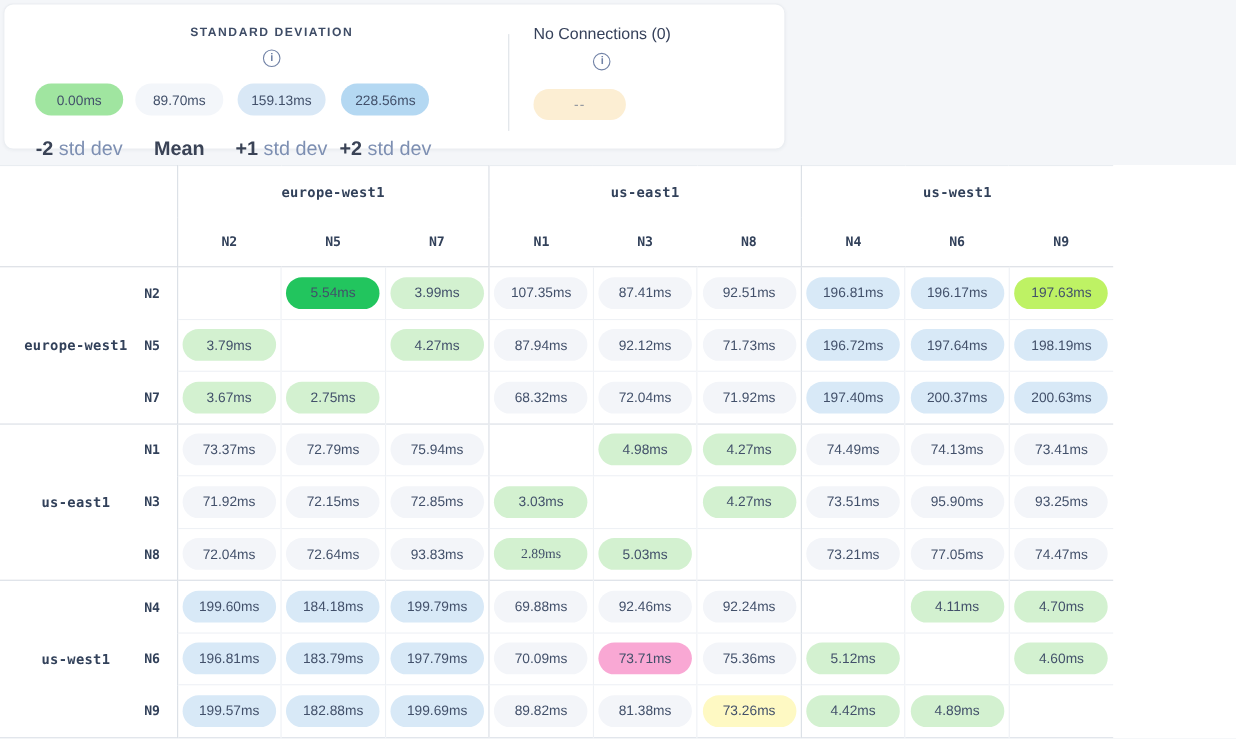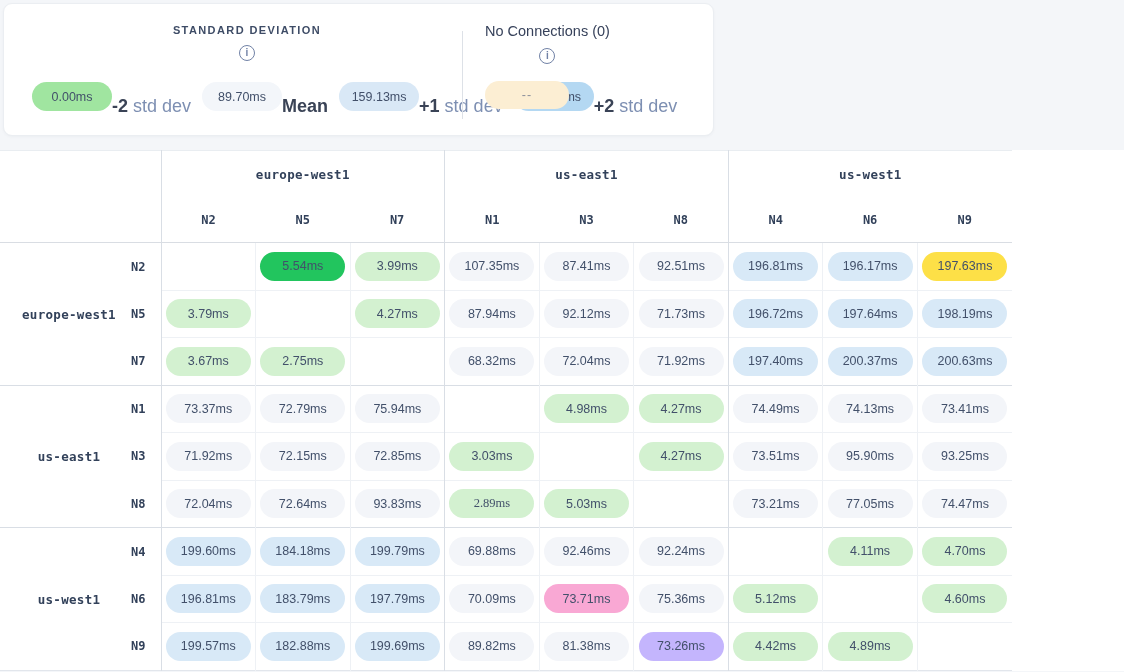--- a/index.html
+++ b/index.html
@@ -26,21 +26,21 @@
     font-size:11px; font-weight:bold; letter-spacing:1.4px;
     color:#3e4c66;
   }
   .info-icon {
     width:16px; height:16px; border:1.5px solid #7182a6; border-radius:50%;
     color:#7182a6; font-size:10px; line-height:1; font-weight:bold;
     display:inline-flex; align-items:center; justify-content:center;
     cursor:pointer; flex:none;
   }
   .legend-stops { display:flex; gap:11px; margin-top:15px; }
-  .legend-stop { display:flex; flex-direction:row; align-items:center;text-align:center; }
+  .legend-stop { display:flex; flex-direction:column; align-items:center;text-align:center; }
   .stop-pill {
     width:80px; height:29px; border-radius:15px;
     display:flex; align-items:center; justify-content:center;
     font-size:12.5px; color:#42506a;
   }
   .stop-label { margin-top:20px; font-size:18px; color:#7d8fb2; white-space:nowrap; }
   .stop-label b { color:#3a4356; font-weight:bold; }
   .card-divider { width:1px; background:#dde1e7; margin:27px 0 16px; }
   .legend-right { padding:19px 0 0 22px; }
   .nc-title { font-size:14.5px; color:#36415a; }
@@ -166,21 +166,21 @@
         <tr class="first-row">
           <th class="rowhead"><span class="row-node-label">N2</span></th>
           <td class="group-start"></td>
           <td><span class="pill" style="background: #22c55e;">5.54ms</span></td>
           <td><span class="pill" style="background: rgb(211, 241, 208);">3.99ms</span></td>
           <td class="group-start"><span class="pill" style="background: rgb(243, 245, 249);">107.35ms</span></td>
           <td><span class="pill" style="background: rgb(243, 245, 249);">87.41ms</span></td>
           <td><span class="pill" style="background: rgb(243, 245, 249);">92.51ms</span></td>
           <td class="group-start"><span class="pill" style="background: rgb(216, 233, 247);">196.81ms</span></td>
           <td><span class="pill" style="background: rgb(216, 233, 247);">196.17ms</span></td>
-          <td><span class="pill" style="background: #fde047;">197.63ms</span></td>
+          <td><span class="pill" style="background: #bef264;">197.63ms</span></td>
         </tr>
         <tr>
           <th class="rowhead"><span class="row-group-label">europe-west1</span><span class="row-node-label">N5</span></th>
           <td class="group-start"><span class="pill" style="background: rgb(211, 241, 208);">3.79ms</span></td>
           <td></td>
           <td><span class="pill" style="background: rgb(211, 241, 208);">4.27ms</span></td>
           <td class="group-start"><span class="pill" style="background: rgb(243, 245, 249);">87.94ms</span></td>
           <td><span class="pill" style="background: rgb(243, 245, 249);">92.12ms</span></td>
           <td><span class="pill" style="background: rgb(243, 245, 249);">71.73ms</span></td>
           <td class="group-start"><span class="pill" style="background: rgb(216, 233, 247);">196.72ms</span></td>
@@ -259,20 +259,20 @@
           <td></td>
           <td><span class="pill" style="background: rgb(211, 241, 208);">4.60ms</span></td>
         </tr>
         <tr>
           <th class="rowhead"><span class="row-node-label">N9</span></th>
           <td class="group-start"><span class="pill" style="background: rgb(216, 233, 247);">199.57ms</span></td>
           <td><span class="pill" style="background: rgb(216, 233, 247);">182.88ms</span></td>
           <td><span class="pill" style="background: rgb(216, 233, 247);">199.69ms</span></td>
           <td class="group-start"><span class="pill" style="background: rgb(243, 245, 249);">89.82ms</span></td>
           <td><span class="pill" style="background: rgb(243, 245, 249);">81.38ms</span></td>
-          <td><span class="pill" style="background: #c4b5fd;">73.26ms</span></td>
+          <td><span class="pill" style="background: #fef9c3;">73.26ms</span></td>
           <td class="group-start"><span class="pill" style="background: rgb(211, 241, 208);">4.42ms</span></td>
           <td><span class="pill" style="background: rgb(211, 241, 208);">4.89ms</span></td>
           <td></td>
         </tr>
       </tbody>
   </table>
 </div>
 
 </body></html>

